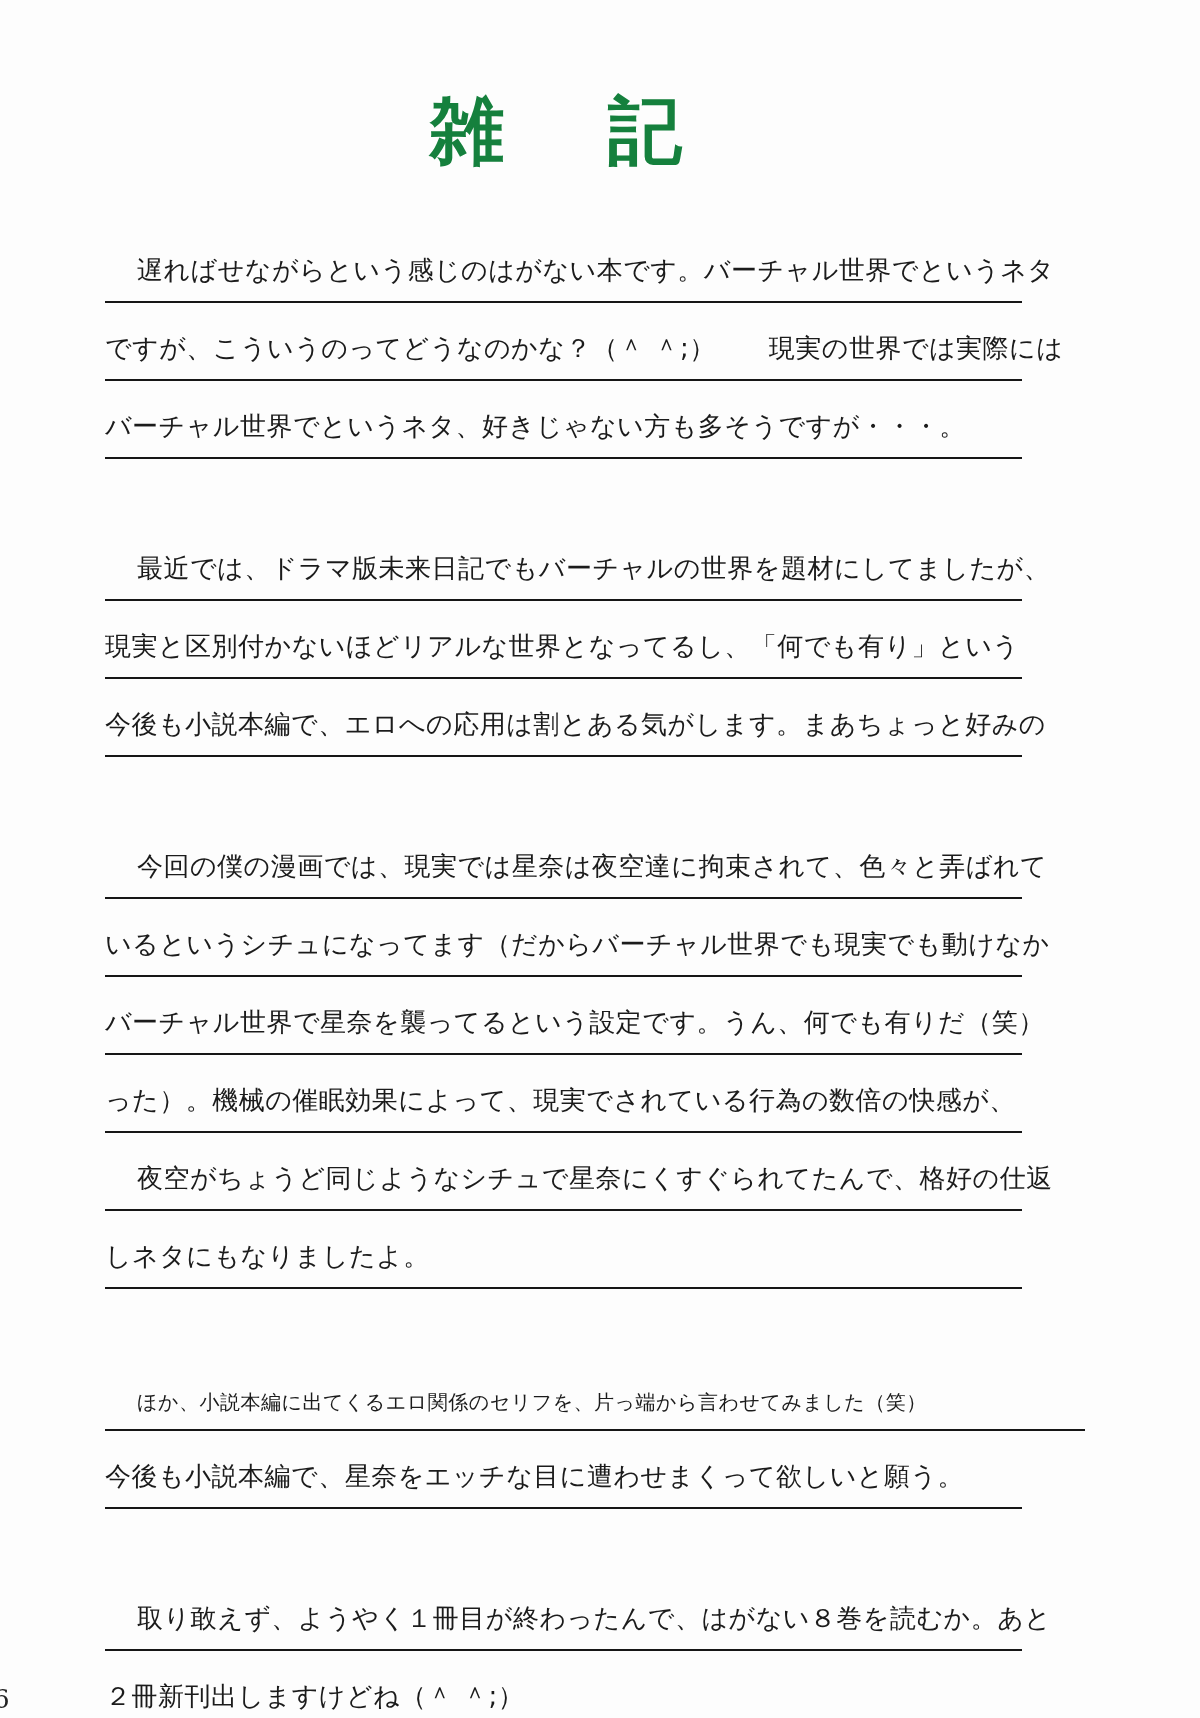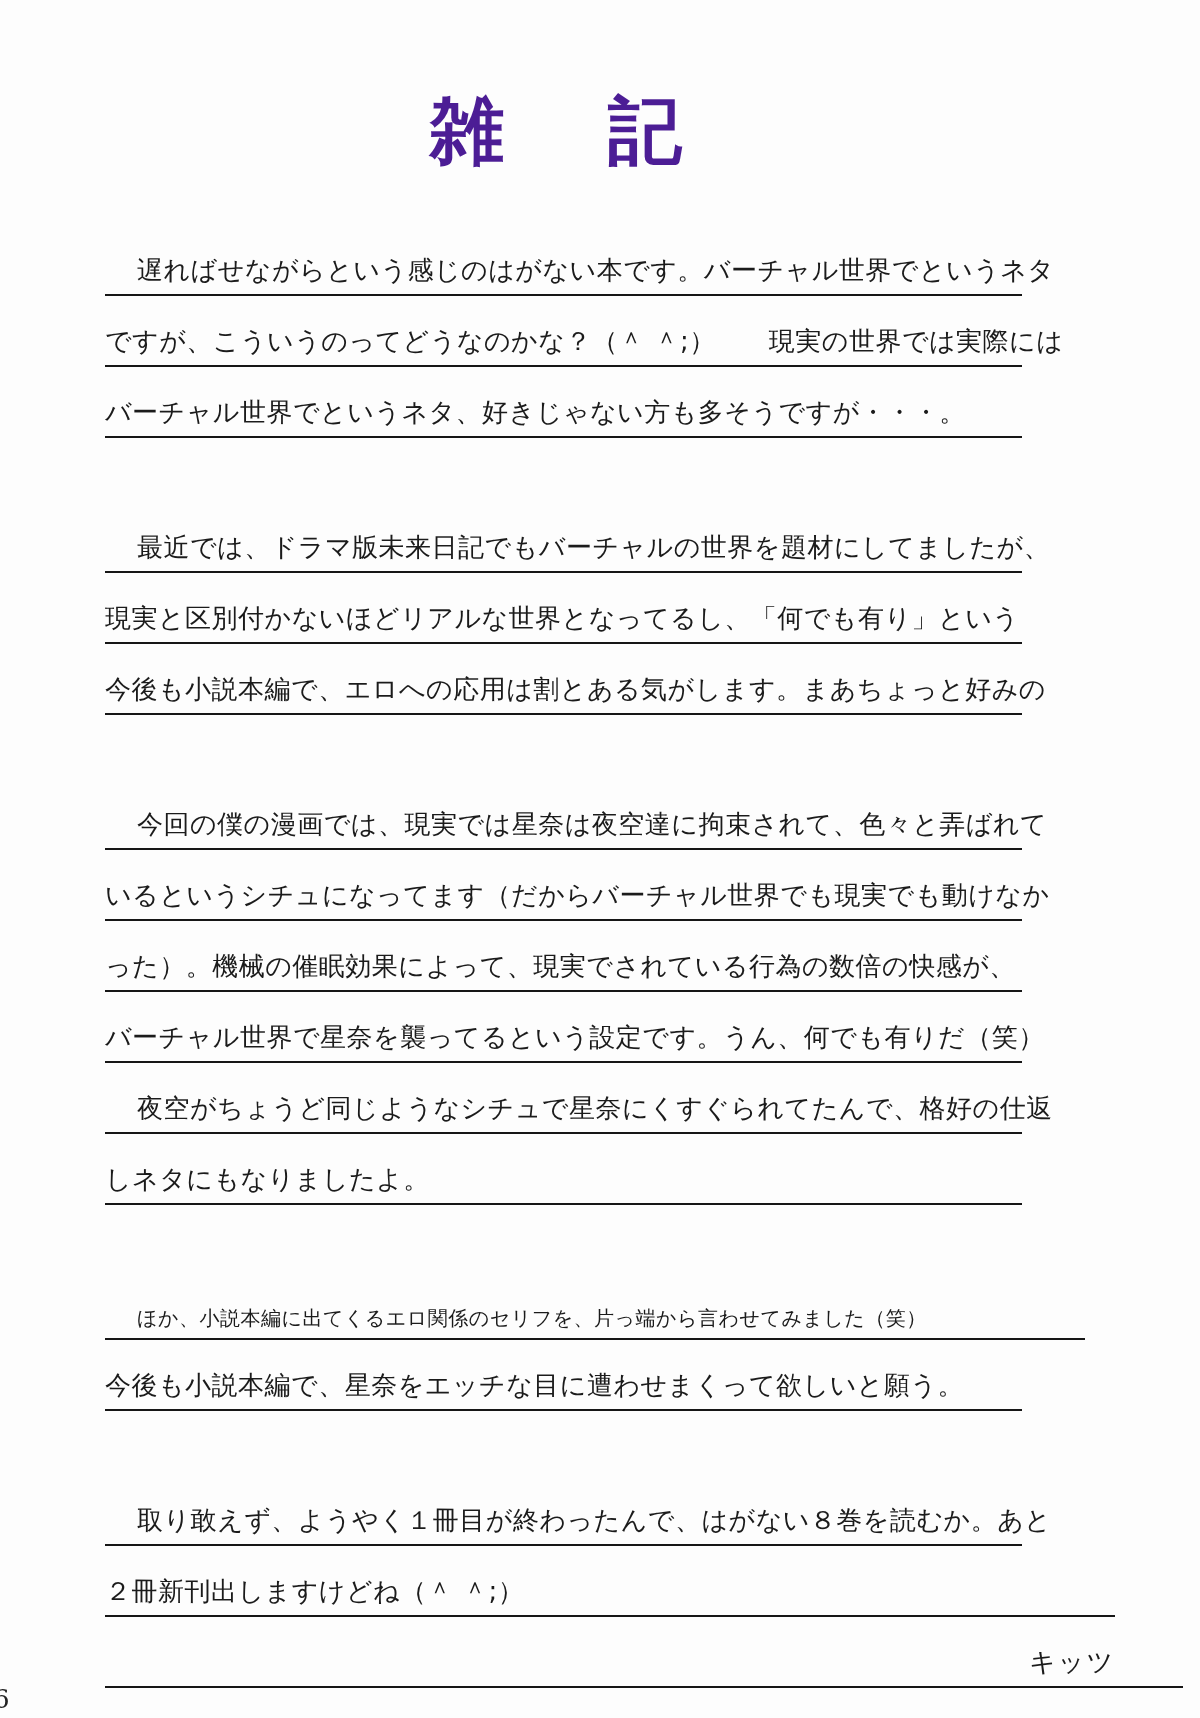--- a/index.html
+++ b/index.html
@@ -20,36 +20,36 @@
     position: absolute;
     top: 82px;
     left: 105px;
     width: 917px;
     margin: 0;
     text-align: center;
     font-family: "DejaVu Serif", "Liberation Serif", serif;
     font-weight: 600;
     font-size: 74px;
     letter-spacing: 15px;
-    color: #4c1d95;
+    color: #15803d;
   }
   .content {
     position: absolute;
     top: 225px;
     left: 105px;
     width: 917px;
   }
   .line {
     height: 61px;
     display: flex;
     align-items: flex-end;
     border-bottom: 2px solid #161616;
     font-size: 26px;
     line-height: 1.2;
-    padding-bottom: 8px;
+    padding-bottom: 15px;
     white-space: nowrap;
     overflow: visible;
     letter-spacing: 0.5px;
   }
   .line.indent { text-indent: 32px; }
   .line.para   { margin-top: 64px; }
   .line.widemid { width: 980px; font-size: 20px; }
   .line.wide    { width: 1010px; }
   .date-line {
     justify-content: flex-end;
@@ -83,22 +83,22 @@
     <div class="line indent">遅ればせながらという感じのはがない本です。バーチャル世界でというネタ</div>
     <div class="line">ですが、こういうのってどうなのかな？（＾ ＾;）　　現実の世界では実際には</div>
     <div class="line">バーチャル世界でというネタ、好きじゃない方も多そうですが・・・。</div>
 
     <div class="line indent para">最近では、ドラマ版未来日記でもバーチャルの世界を題材にしてましたが、</div>
     <div class="line">現実と区別付かないほどリアルな世界となってるし、「何でも有り」という</div>
     <div class="line">今後も小説本編で、エロへの応用は割とある気がします。まあちょっと好みの</div>
 
     <div class="line indent para">今回の僕の漫画では、現実では星奈は夜空達に拘束されて、色々と弄ばれて</div>
     <div class="line">いるというシチュになってます（だからバーチャル世界でも現実でも動けなか</div>
+    <div class="line">バーチャル世界で星奈を襲ってるという設定です。うん、何でも有りだ（笑）</div>
     <div class="line">った）。機械の催眠効果によって、現実でされている行為の数倍の快感が、</div>
-    <div class="line">バーチャル世界で星奈を襲ってるという設定です。うん、何でも有りだ（笑）</div>
     <div class="line indent">夜空がちょうど同じようなシチュで星奈にくすぐられてたんで、格好の仕返</div>
     <div class="line">しネタにもなりましたよ。</div>
 
     <div class="line indent para widemid">ほか、小説本編に出てくるエロ関係のセリフを、片っ端から言わせてみました（笑）</div>
     <div class="line">今後も小説本編で、星奈をエッチな目に遭わせまくって欲しいと願う。</div>
 
     <div class="line indent para">取り敢えず、ようやく１冊目が終わったんで、はがない８巻を読むか。あと</div>
     <div class="line wide">２冊新刊出しますけどね（＾ ＾;）</div>
 
     <div class="line wide date-line">

